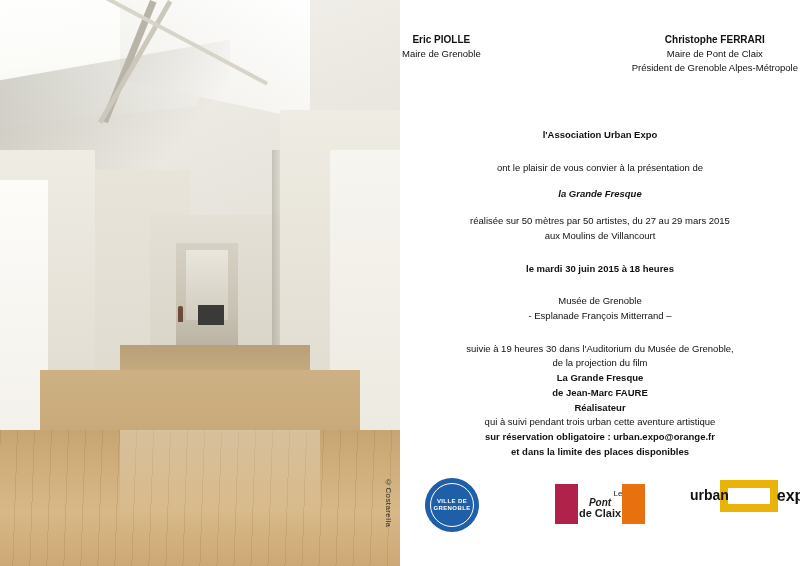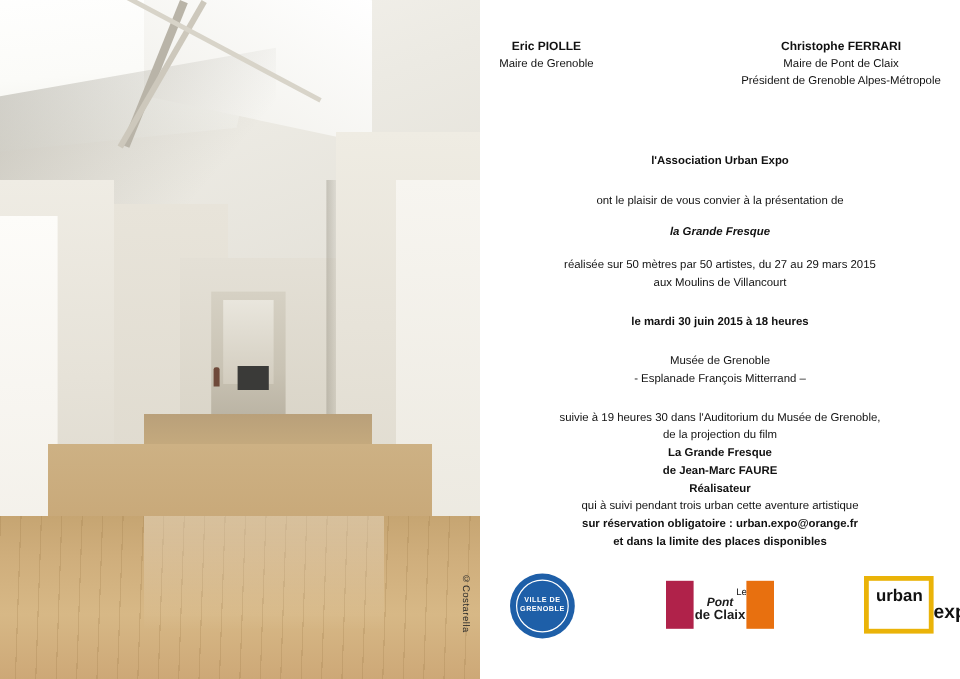--- a/index.html
+++ b/index.html
@@ -204,21 +204,21 @@
     height: 566px;
     background: #ffffff;
   }
   .hosts {
     position: absolute;
     left: 0;
     top: 32px;
     width: 400px;
     display: flex;
     justify-content: space-between;
-    padding: 0 16px;
+    padding: 0 2px;
     box-sizing: border-box;
   }
   .host {
     text-align: center;
     font-size: 9.5px;
     line-height: 1.5;
     color: #111;
   }
   .host .name { font-weight: bold; font-size: 10px; }
 
@@ -295,25 +295,24 @@
     line-height: 1;
   }
   .pdc-text .t1 { font-size: 8px; margin-left: 36px; }
   .pdc-text .t2 { font-size: 10px; font-weight: bold; font-style: italic; }
   .pdc-text .t3 { font-size: 11px; font-weight: bold; }
   .logo-urbanexpo {
     position: absolute;
     left: 320px;
     top: 2px;
     width: 58px;
-    height: 48px;
-    border: 4px solid #eab308;
+    height: 32px;
+    border: 8px solid #eab308;
     color: #111;
     display: flex;
-    flex-direction: column;
     align-items: flex-start;
     justify-content: center;
     padding-left: 6px;
     box-sizing: border-box;
     line-height: 1.0;
   }
   .logo-urbanexpo .u1 { font-size: 14px; font-weight: bold; }
   .logo-urbanexpo .u2 { font-size: 16px; font-weight: bold; margin-left: 48px; }
 </style>
 </head>

